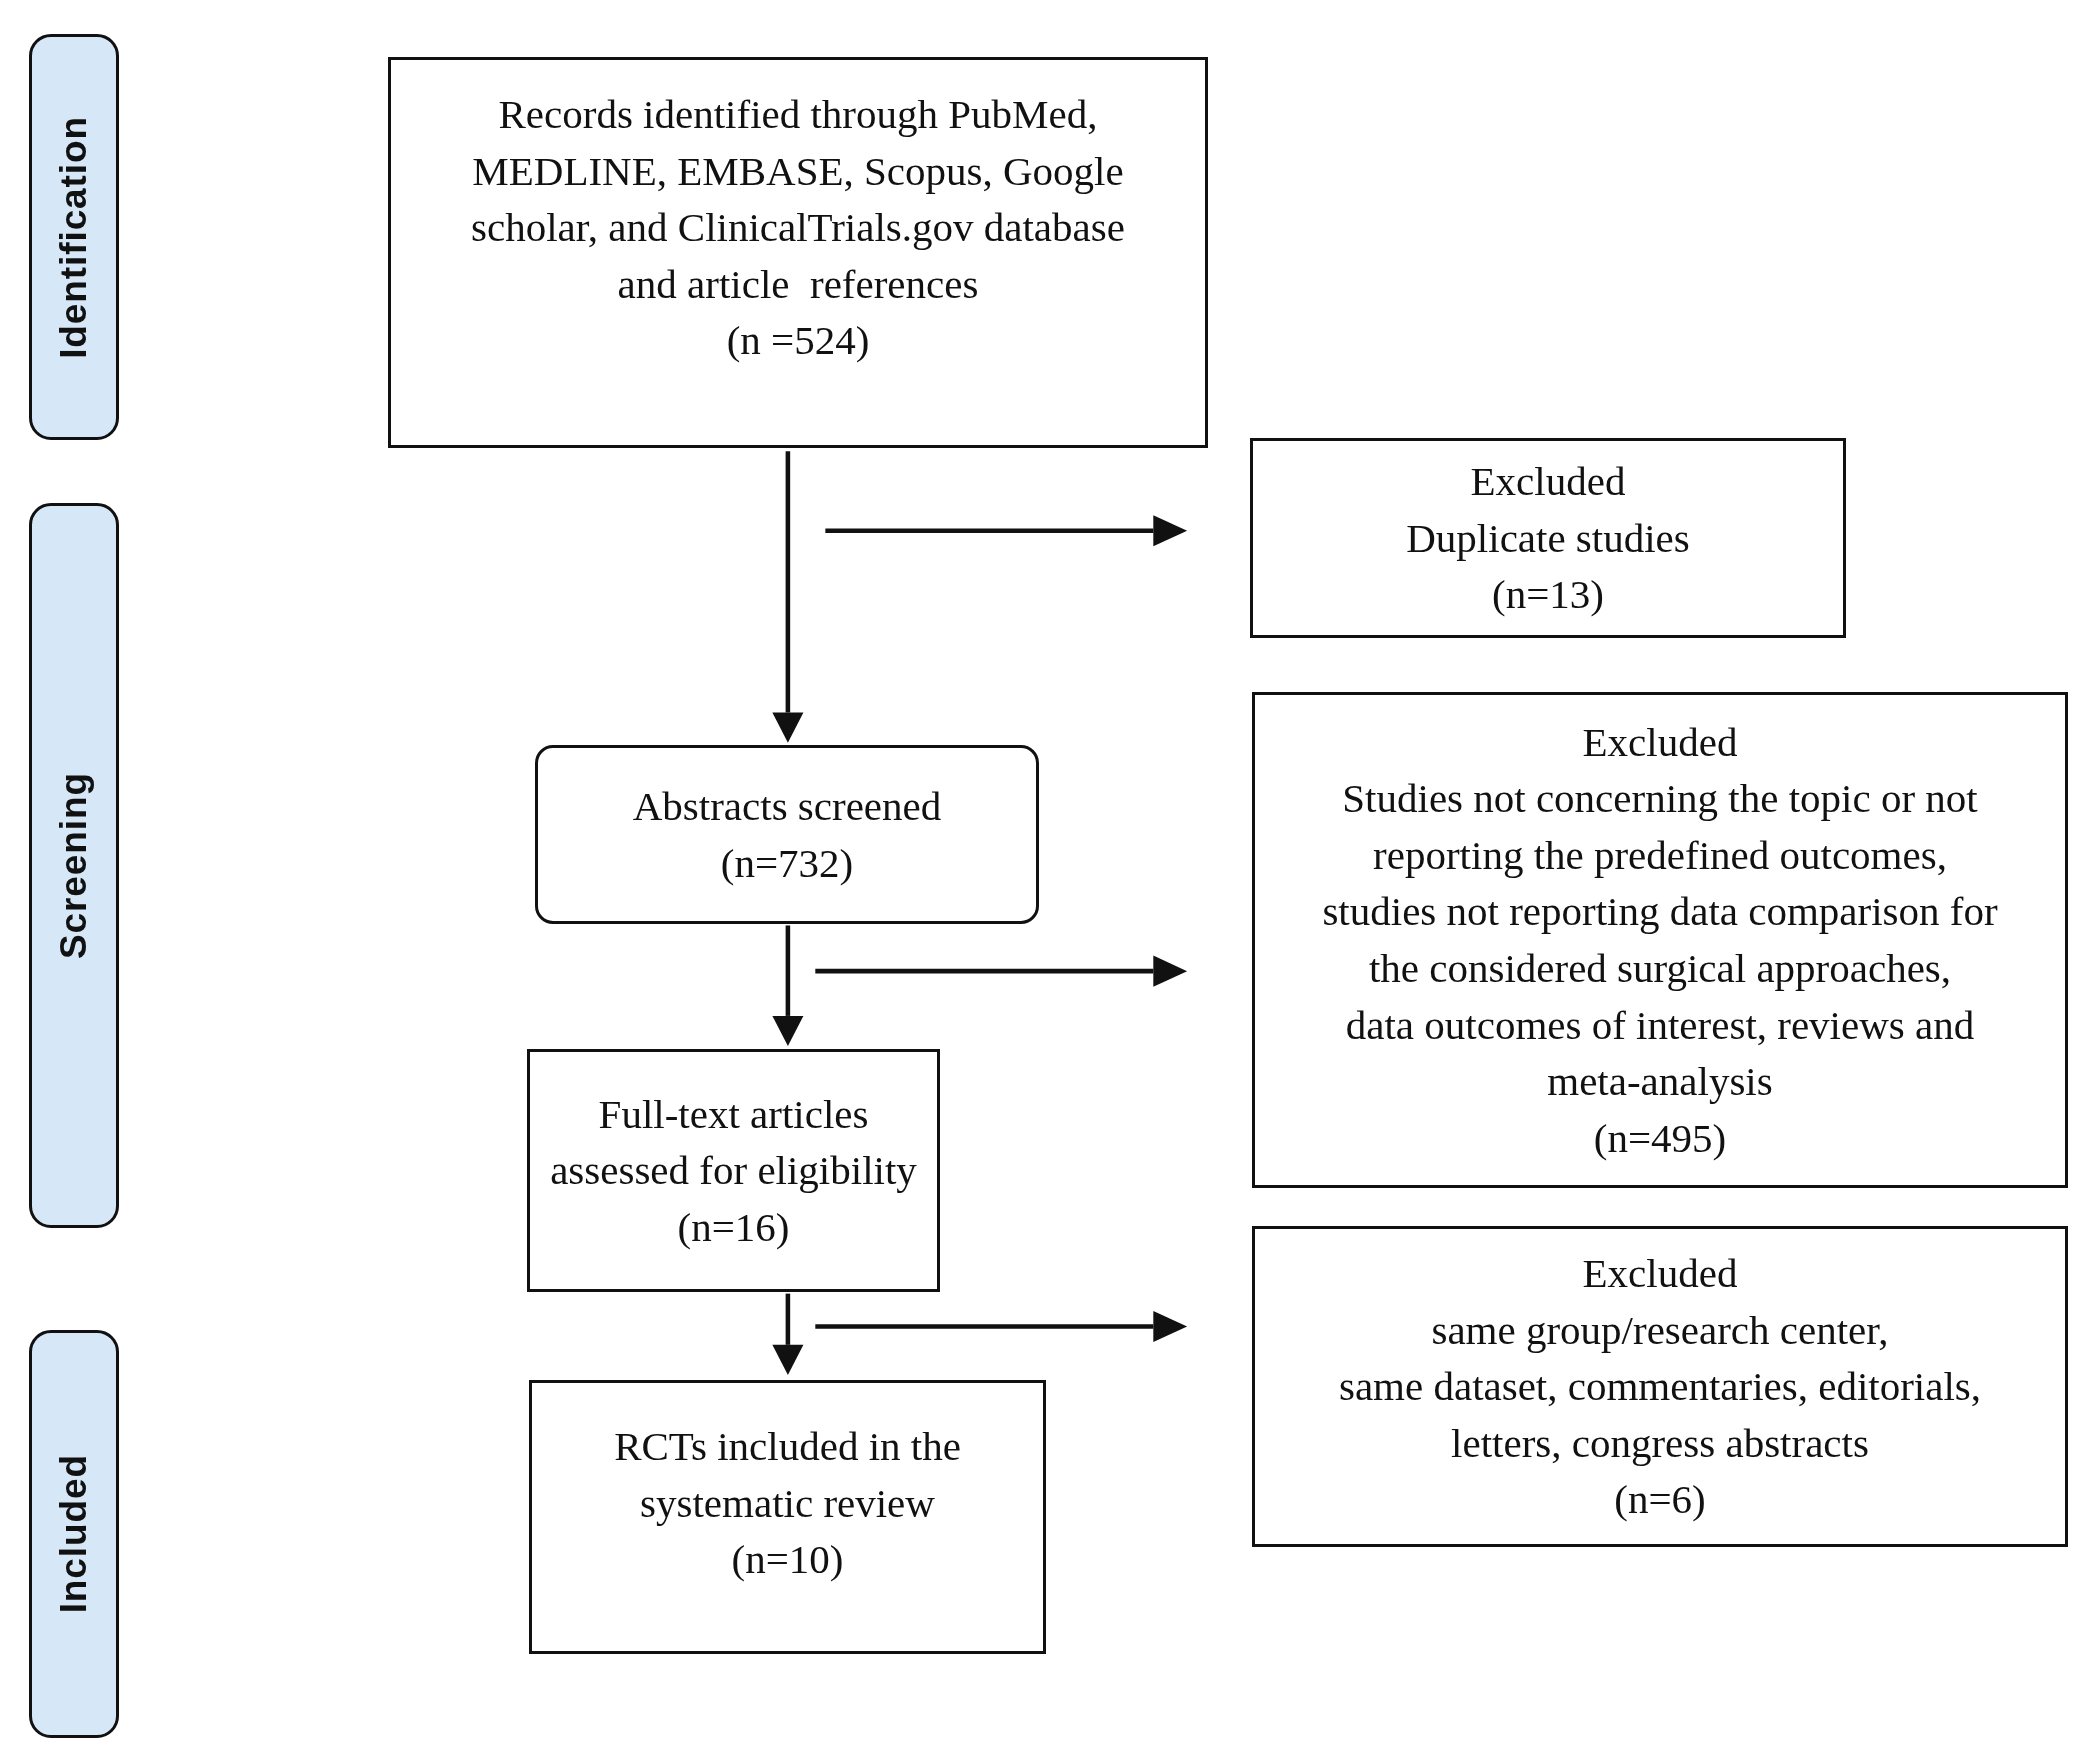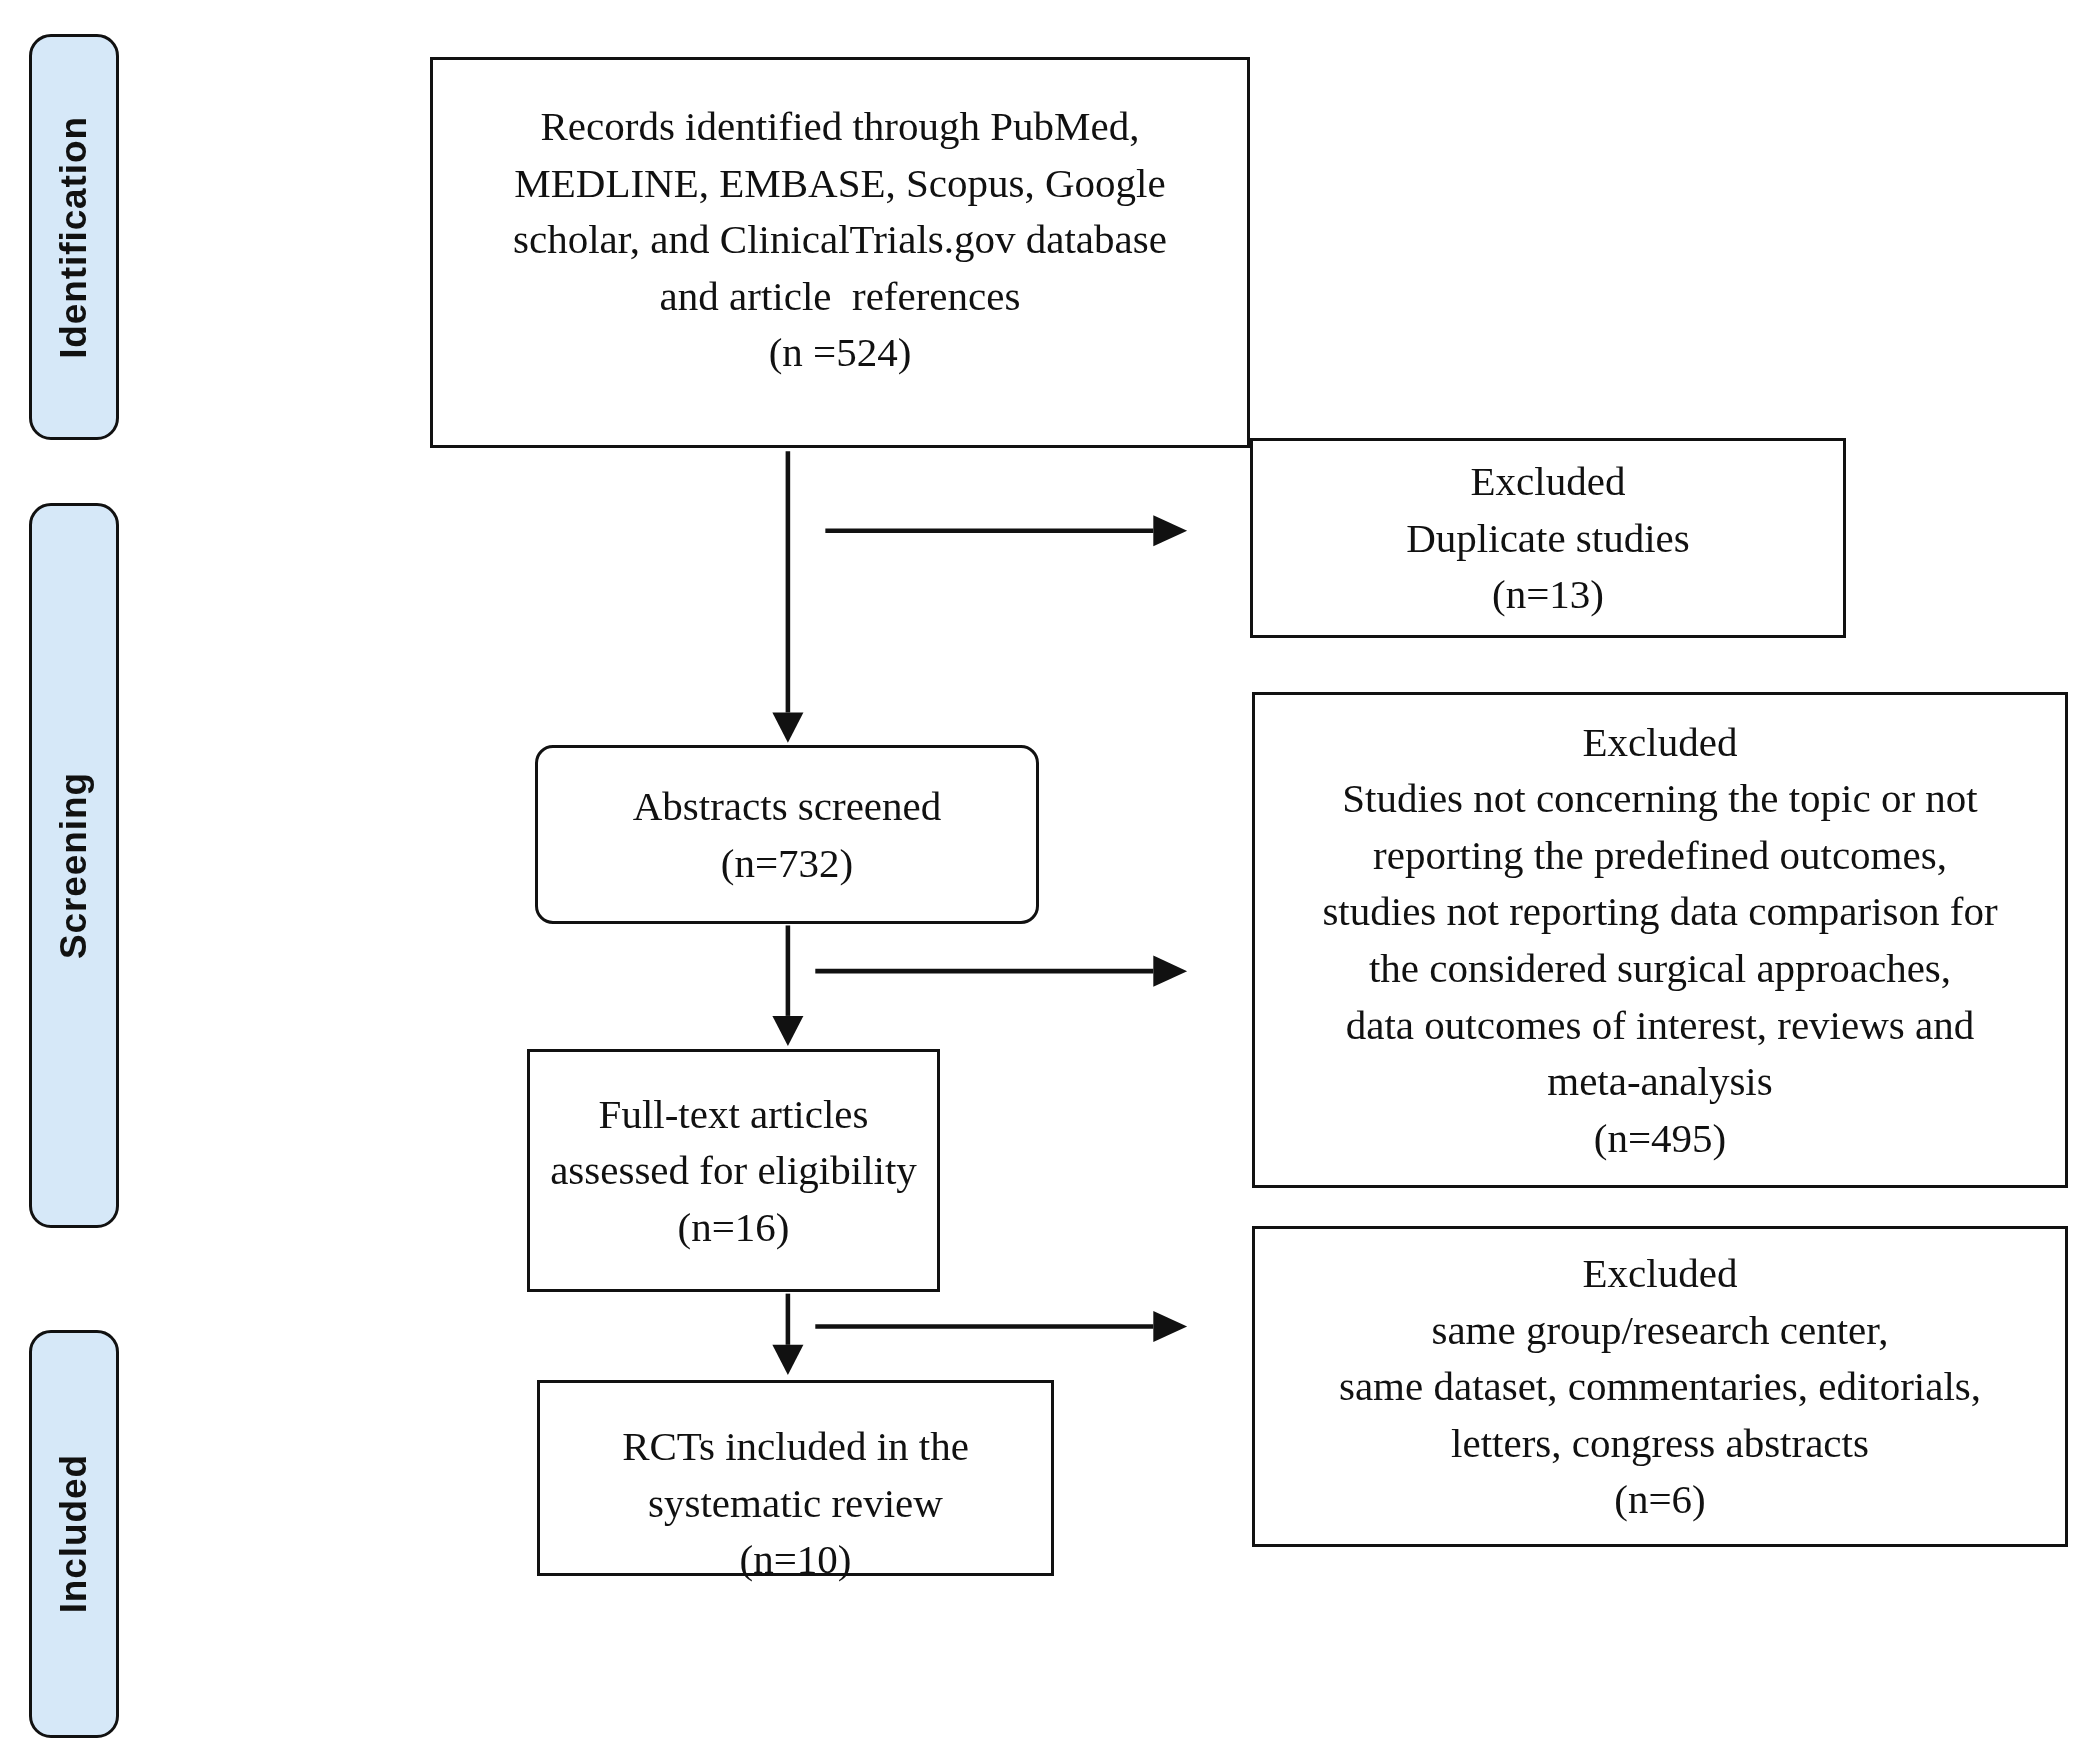--- a/index.html
+++ b/index.html
@@ -53,24 +53,24 @@
     line-height: 1.38;
   }
   .fbox.center { justify-content: center; }
   .fbox.top    { justify-content: flex-start; }
   .line { white-space: pre-wrap; }
   .excl-title {
     text-decoration-thickness: 3.7px;
     text-underline-offset: 8.2px;
   }
 
-  #box-records   { left: 430px;  top: 57px;   width: 820px; height: 391px; padding-top: 38px; }
+  #box-records   { left: 388px;  top: 57px;   width: 820px; height: 391px; padding-top: 26px; }
   #box-abstracts { left: 535px;  top: 745px;  width: 504px; height: 179px; border-radius: 18px; }
   #box-fulltext  { left: 527px;  top: 1049px; width: 413px; height: 243px; }
-  #box-rcts      { left: 529px;  top: 1380px; width: 517px; height: 196px; padding-top: 35px; margin-left: 8px; }
+  #box-rcts      { left: 529px;  top: 1380px; width: 517px; height: 274px; padding-top: 35px; }
 
   #box-excluded-1 { left: 1250px; top: 438px;  width: 596px; height: 200px; }
   #box-excluded-2 { left: 1252px; top: 692px;  width: 816px; height: 496px; }
   #box-excluded-3 { left: 1252px; top: 1226px; width: 816px; height: 321px; }
 
   
   .arrows {
     position: absolute;
     left: 0; top: 0;
     width: 2081px;

